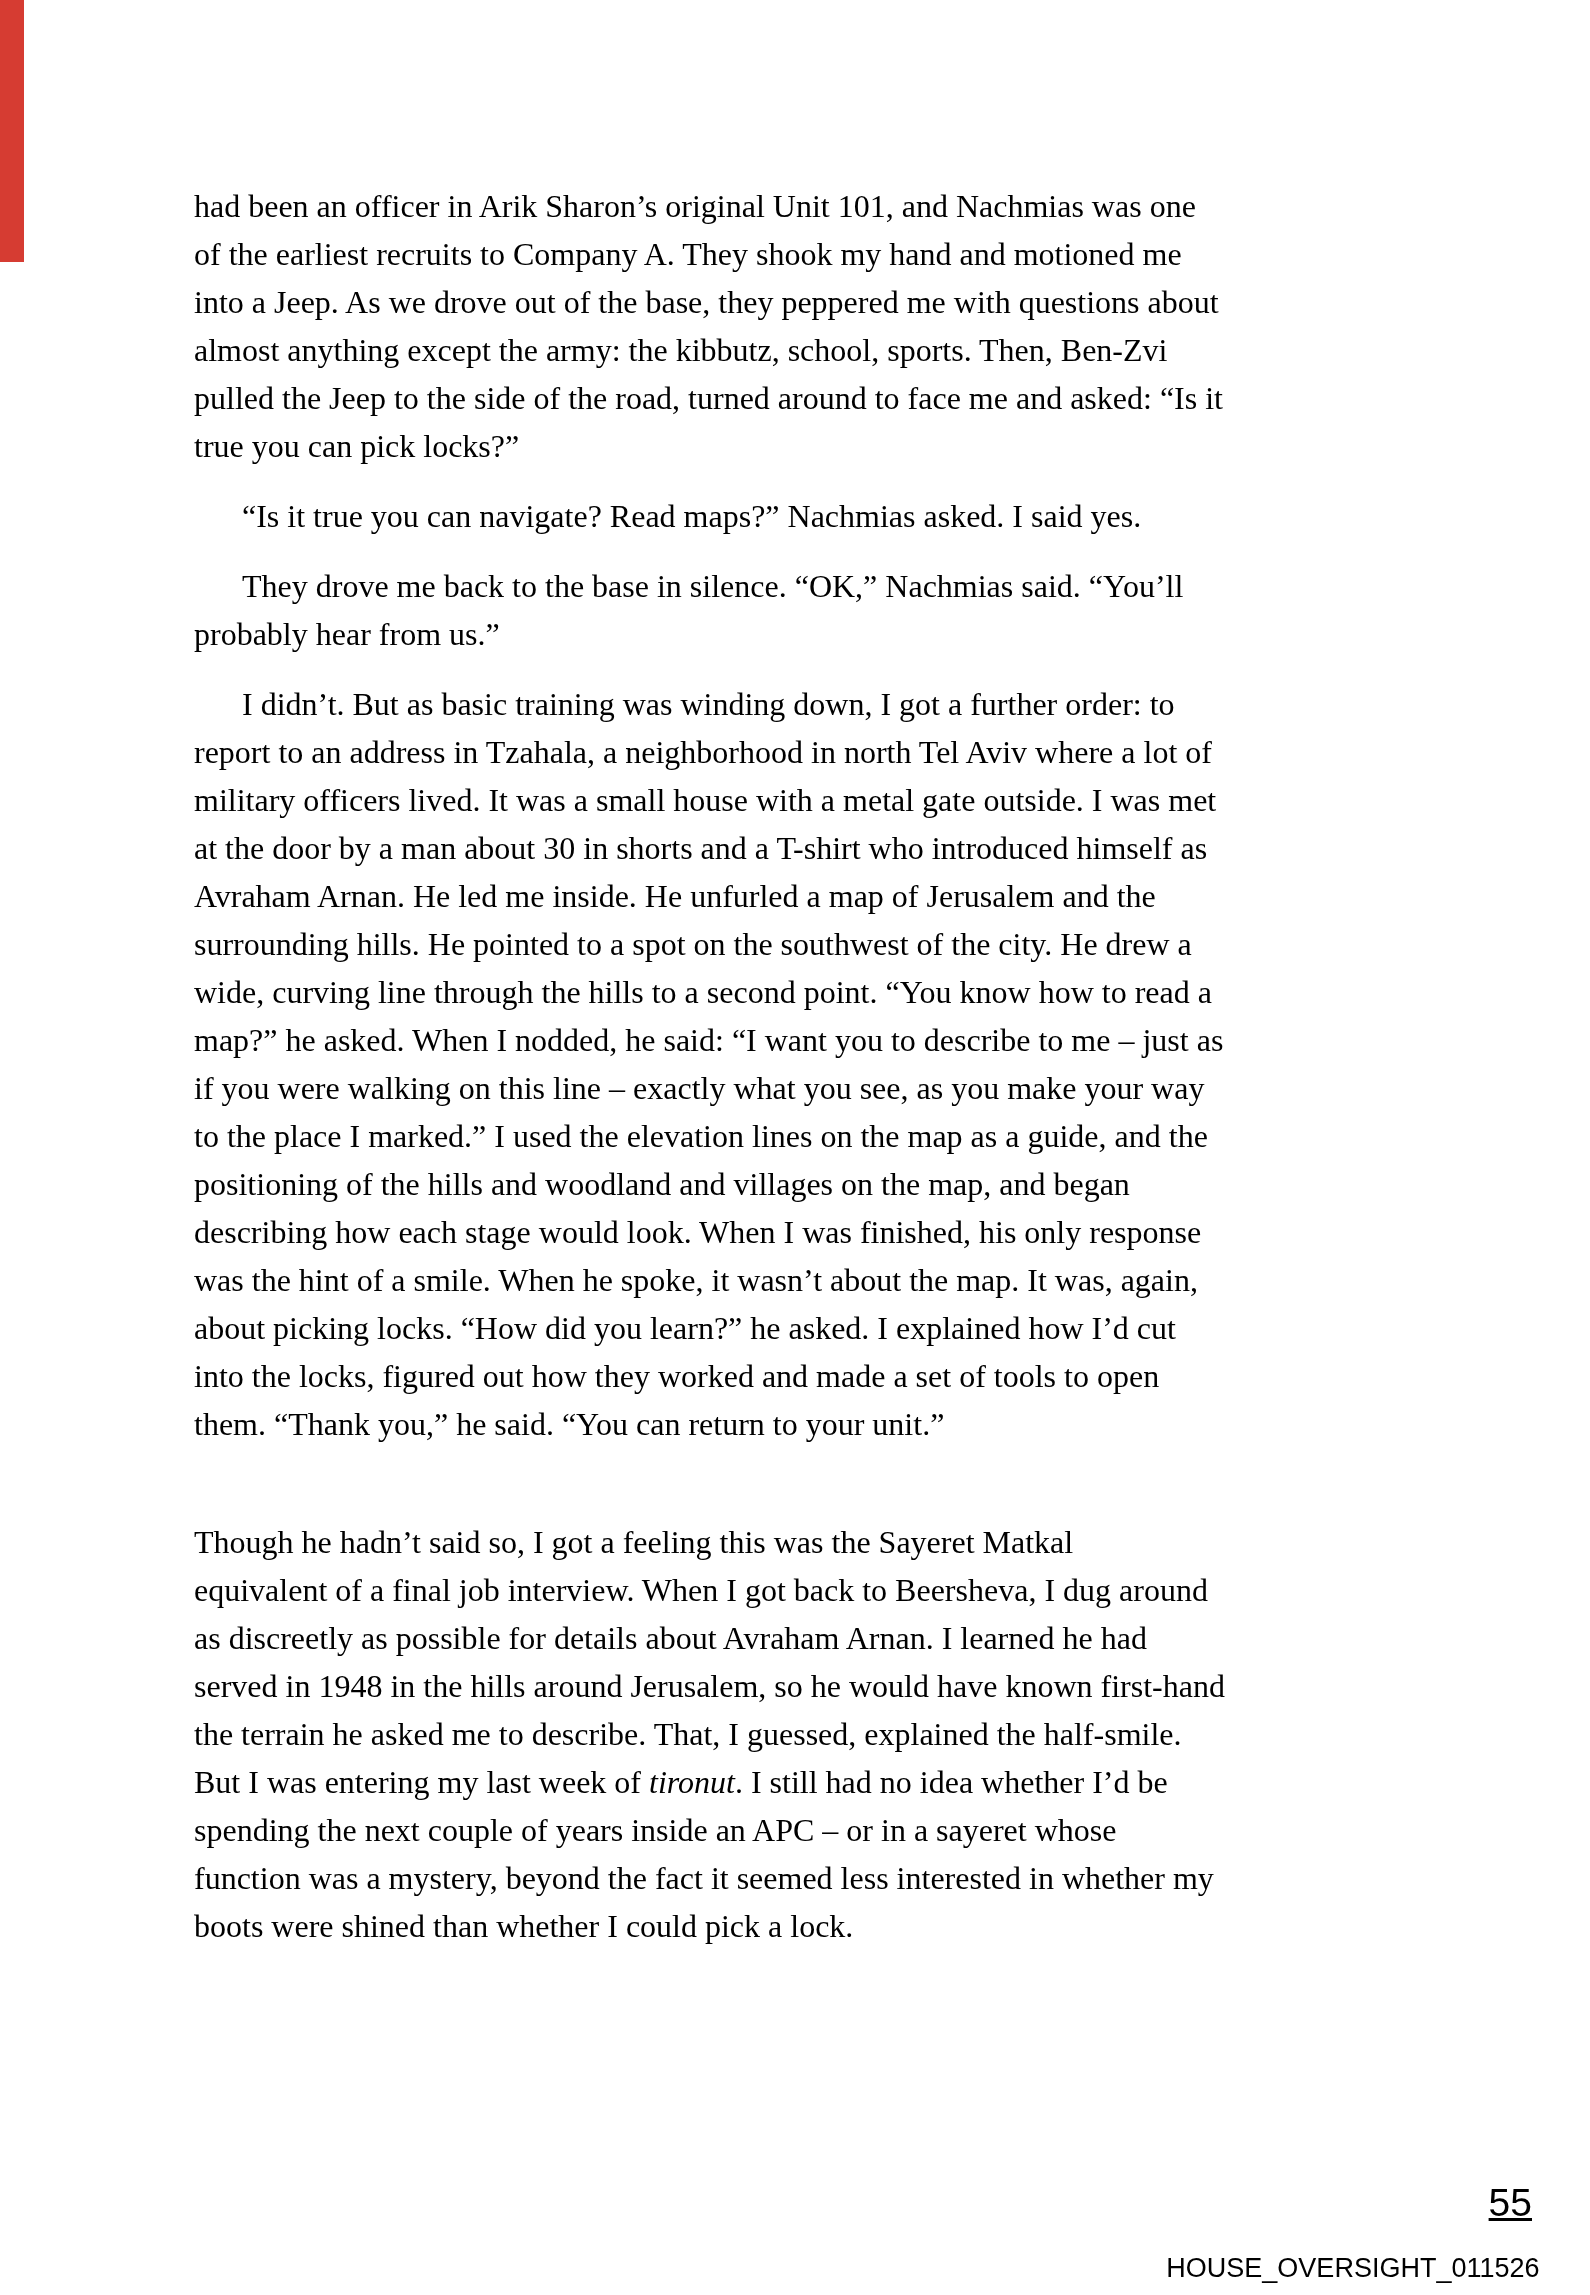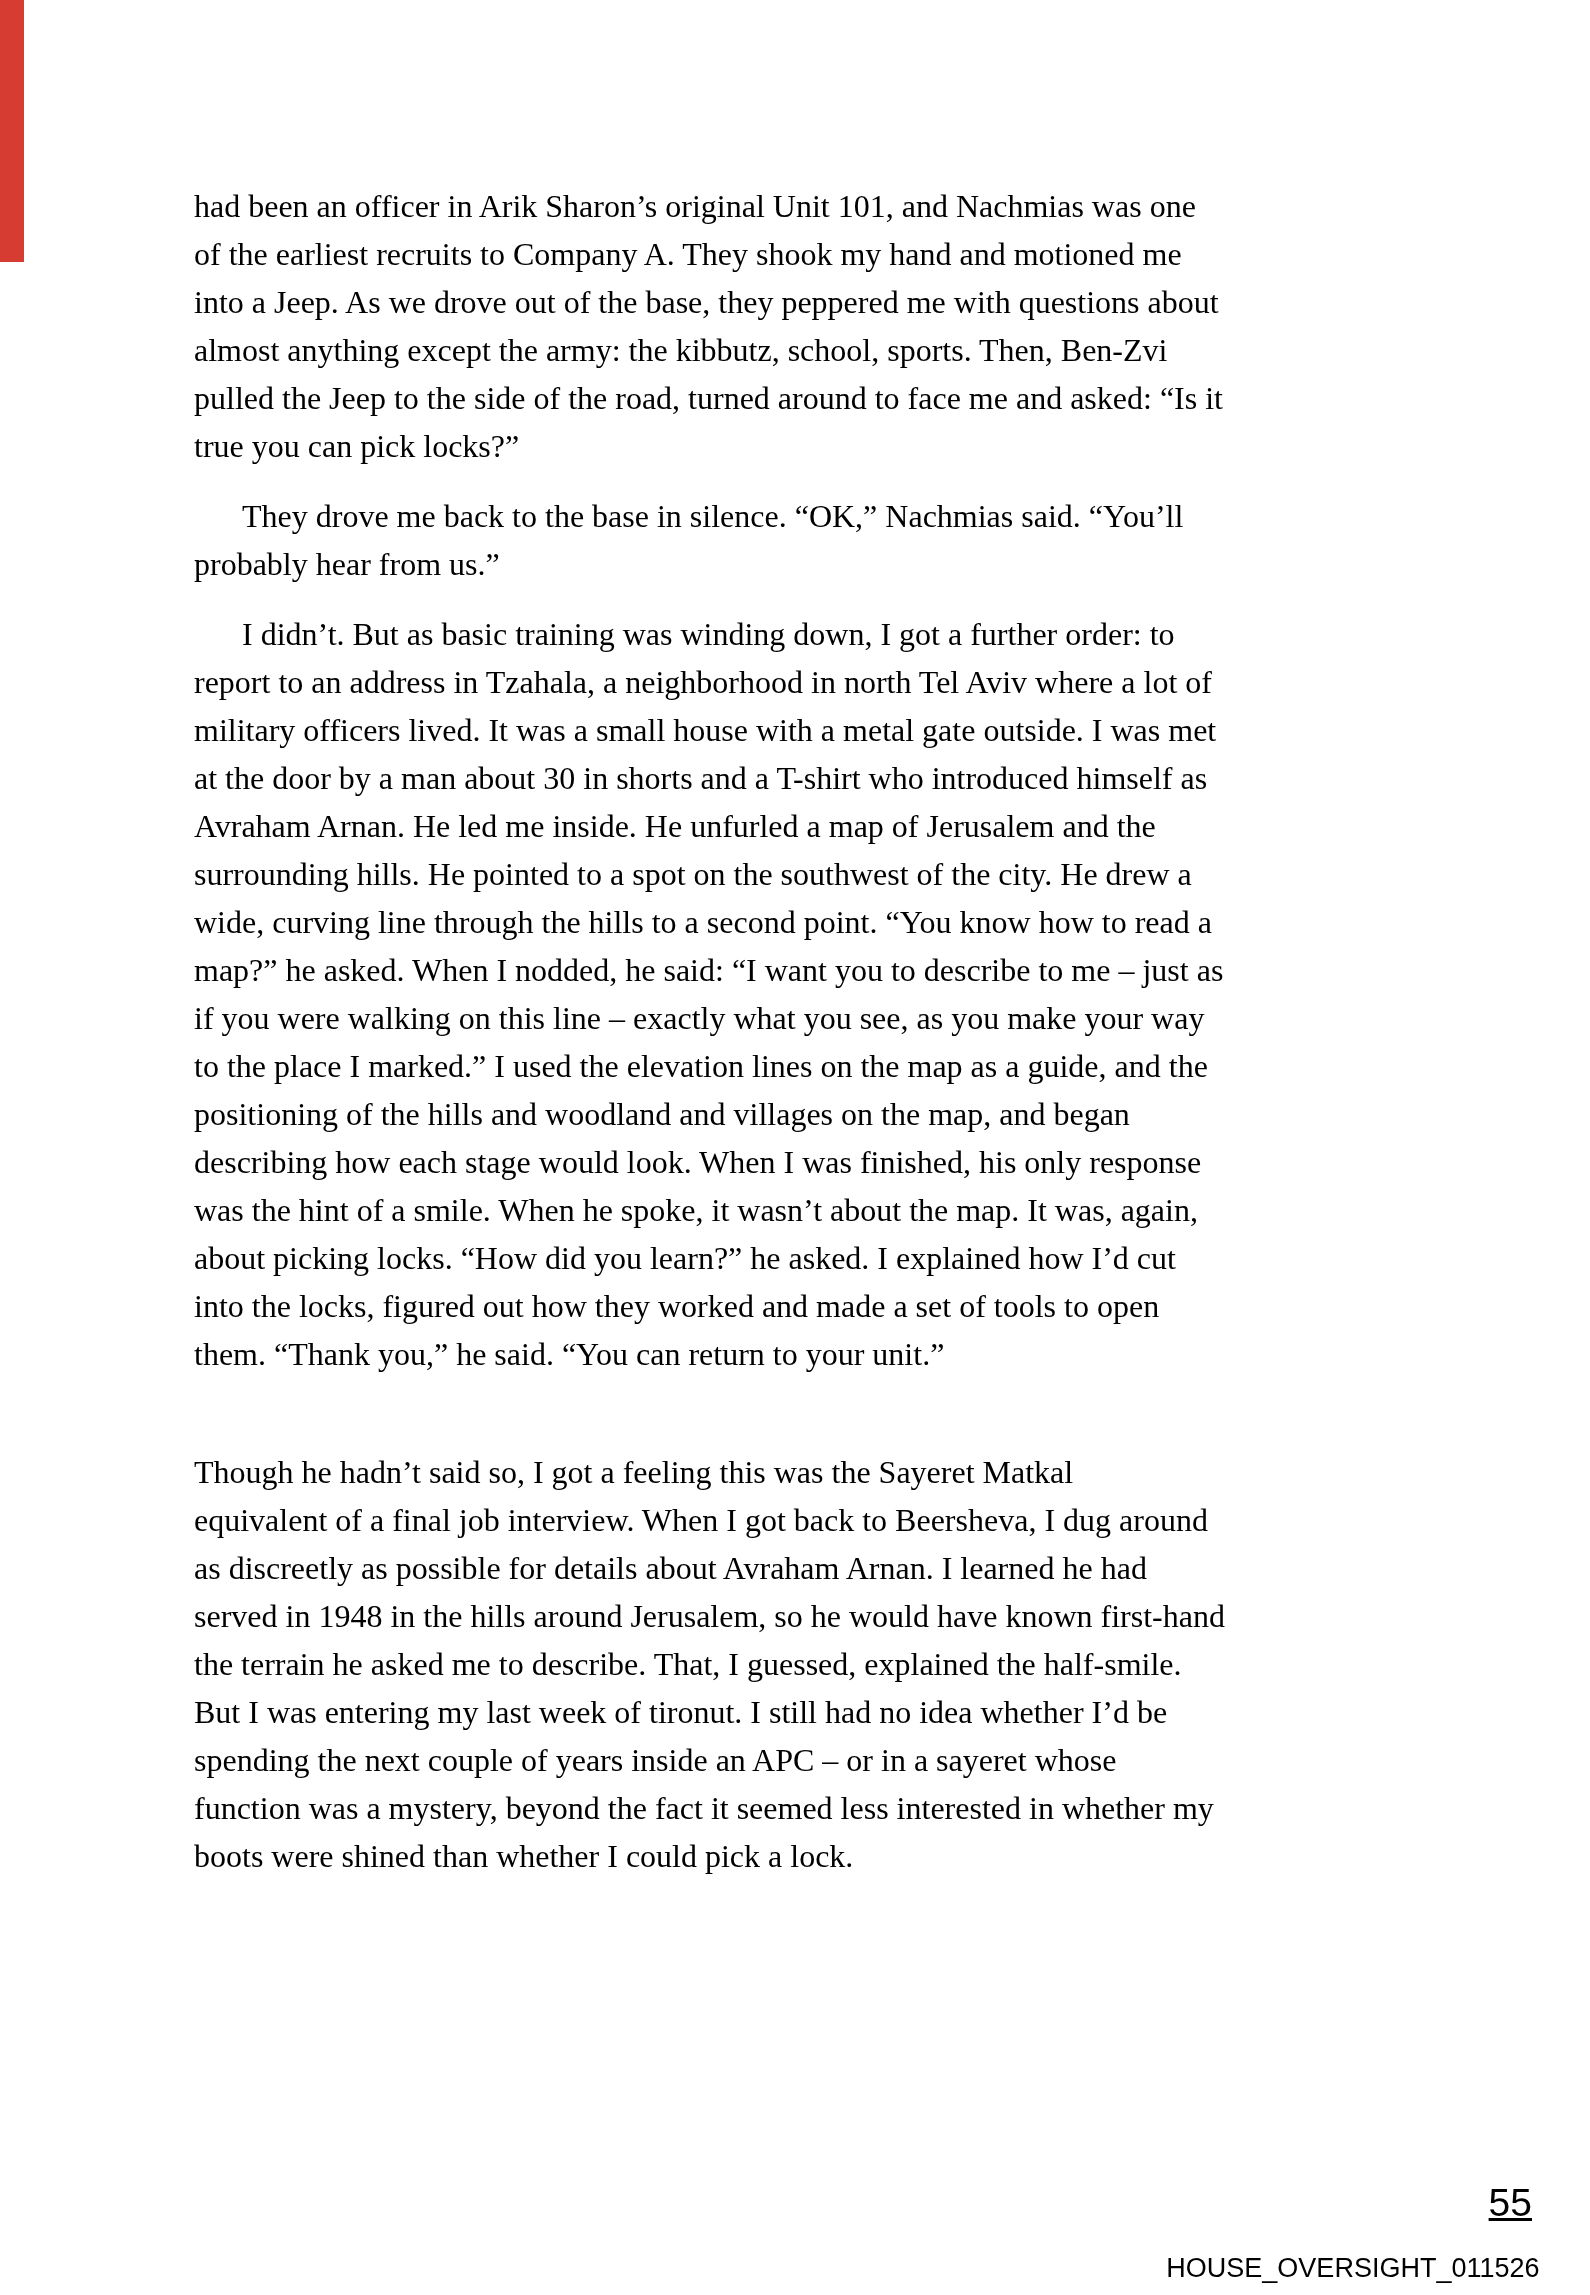--- a/index.html
+++ b/index.html
@@ -29,21 +29,21 @@
     line-height: 48px;
     color: #000000;
   }
   .text-block p {
     margin: 0;
     white-space: pre-line;
     text-indent: 48px;
   }
   .text-block p + p { margin-top: 22px; }
   .text-block p.no-indent { text-indent: 0; }
-  .it { }
+  .it { font-style: italic; }
   .page-number {
     position: absolute;
     top: 2183px;
     right: 30px;
     font-family: "Liberation Sans", sans-serif;
     font-size: 39px;
     line-height: 39px;
     color: #000000;
     text-decoration: underline;
   }
@@ -64,20 +64,21 @@
 
   <div class="red-mark"></div>
 
   <div class="text-block">
     <p class="no-indent">had been an officer in Arik Sharon’s original Unit 101, and Nachmias was one
 of the earliest recruits to Company A. They shook my hand and motioned me
 into a Jeep. As we drove out of the base, they peppered me with questions about
 almost anything except the army: the kibbutz, school, sports. Then, Ben-Zvi
 pulled the Jeep to the side of the road, turned around to face me and asked: “Is it
 true you can pick locks?”</p>
+    <p>“Is it true you can navigate? Read maps?” Nachmias asked. I said yes.</p>
     <p>They drove me back to the base in silence. “OK,” Nachmias said. “You’ll
 probably hear from us.”</p>
     <p>I didn’t. But as basic training was winding down, I got a further order: to
 report to an address in Tzahala, a neighborhood in north Tel Aviv where a lot of
 military officers lived. It was a small house with a metal gate outside. I was met
 at the door by a man about 30 in shorts and a T-shirt who introduced himself as
 Avraham Arnan. He led me inside. He unfurled a map of Jerusalem and the
 surrounding hills. He pointed to a spot on the southwest of the city. He drew a
 wide, curving line through the hills to a second point. “You know how to read a
 map?” he asked. When I nodded, he said: “I want you to describe to me – just as

